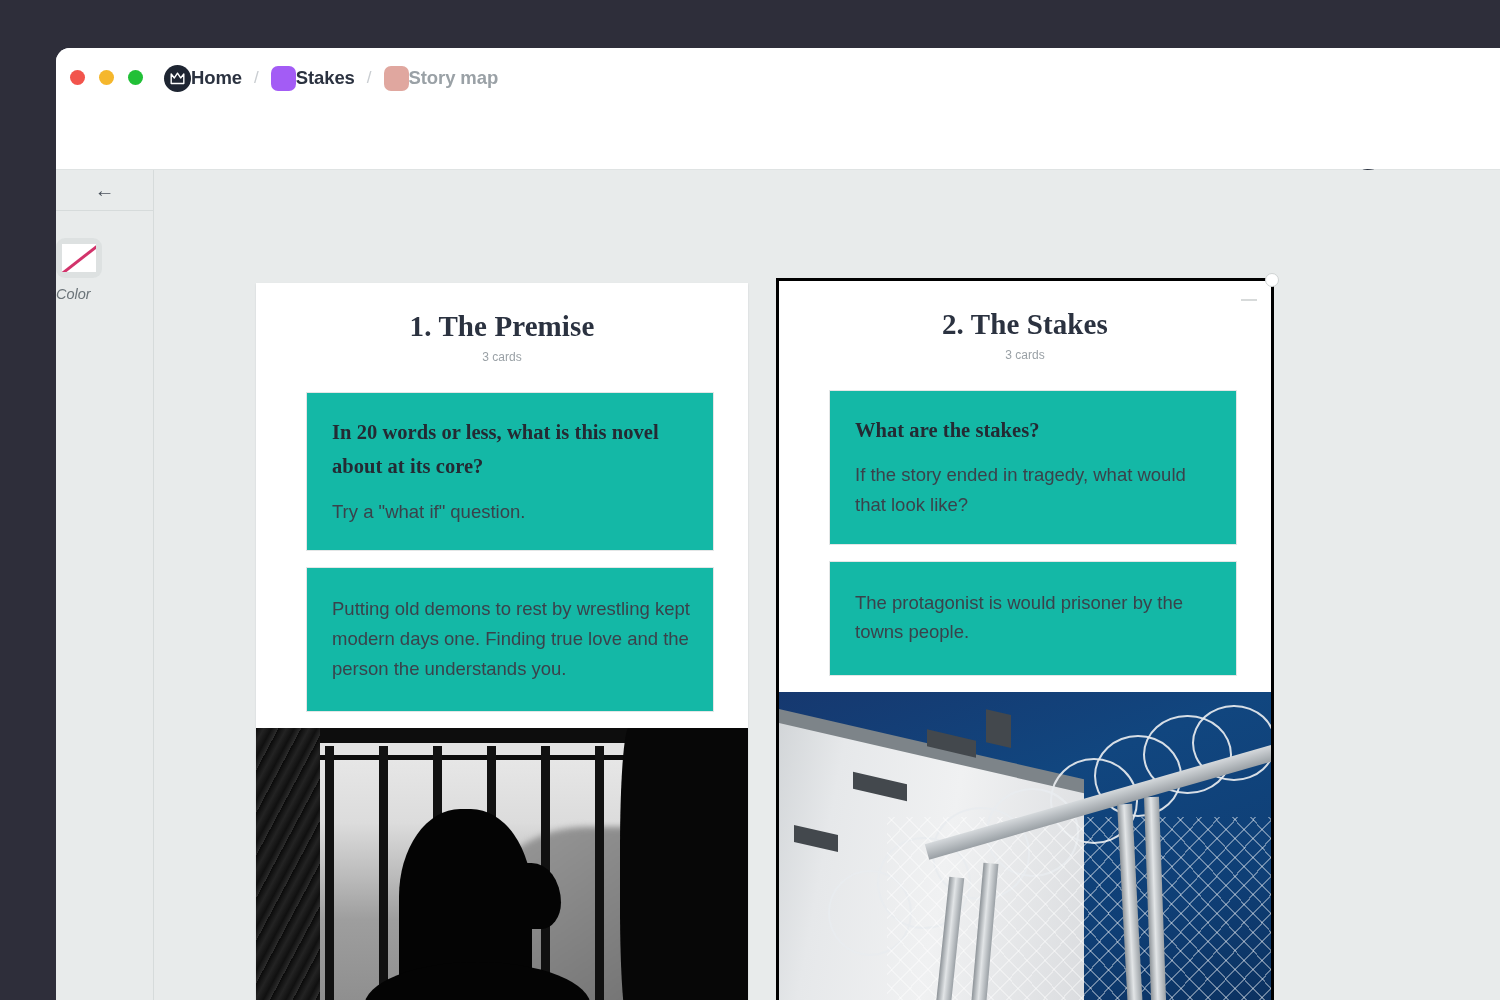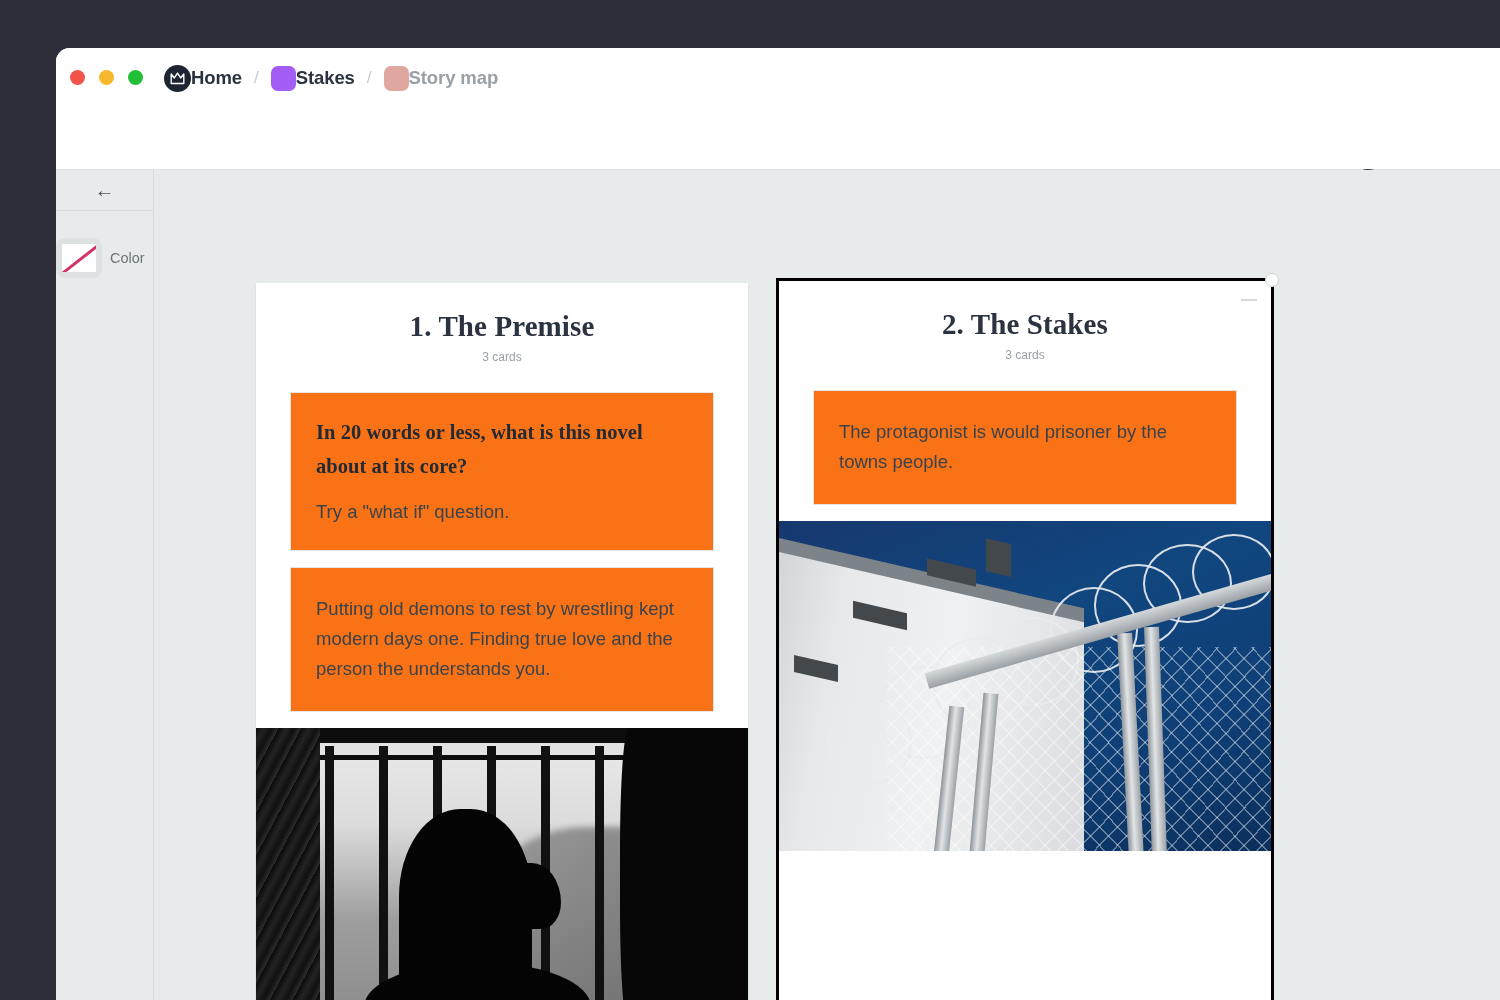--- a/index.html
+++ b/index.html
@@ -133,23 +133,23 @@
     display: flex;
     align-items: center;
     justify-content: center;
     color: #4a525c;
     font-size: 20px;
     line-height: 1;
   }
   #sidebar-tool {
     margin-top: 27px;
     display: flex;
-    flex-direction: row;
-    align-items: center;
+    flex-direction: column;
     gap: 8px;
+    font-style: italic;
   }
   #color-swatch-btn {
     width: 46px; height: 40px;
     border-radius: 9px;
     background: #dde1e1;
     display: flex;
     align-items: center;
     justify-content: center;
   }
   #color-swatch-inner {
@@ -211,22 +211,22 @@
     color: #2b3240;
     letter-spacing: 0.1px;
   }
   .col-count {
     margin-top: 7px;
     font-size: 12px;
     color: #9aa1a6;
   }
 
   .card {
-    margin: 0 34px 16px 34px;
-    background: #f97316;
+    margin: 0 34px 16px 50px;
+    background: #14b8a6;
     border: 1px solid #e3e6e6;
     padding: 22px 17px 24px 25px;
   }
   #col-1 .cards { margin-top: 28px; }
   #col-2 .cards { margin-top: 28px; }
 
   .card-title {
     font-family: "Liberation Serif", serif;
     font-weight: bold;
     font-size: 20.5px;
@@ -534,20 +534,24 @@
           <div id="col2-minimize"></div>
           <div id="col2-handle-tr"></div>
 
           <div class="col-head">
             <div class="col-title">2. The Stakes</div>
             <div class="col-count">3 cards</div>
           </div>
 
           <div class="cards">
 
+            <div class="card">
+              <div class="card-title">What are the stakes?</div>
+              <div class="card-body">If the story ended in tragedy, what would that look like?</div>
+            </div>
 
             <div class="card body-only">
               <div class="card-body">The protagonist is would prisoner by the towns people.</div>
             </div>
 
             <div class="media" id="media-prison">
               <div class="pr-building"></div>
               <div class="pr-roofline"></div>
               <div class="pr-win" style="left:3%;  top:42%; width:9%;  height:5%;"></div>
               <div class="pr-win" style="left:15%; top:26%; width:11%; height:5%;"></div>

